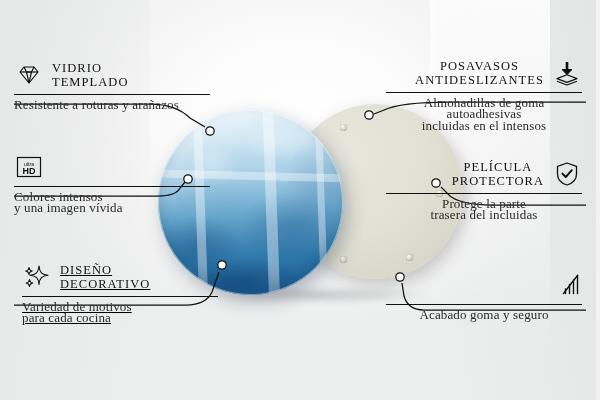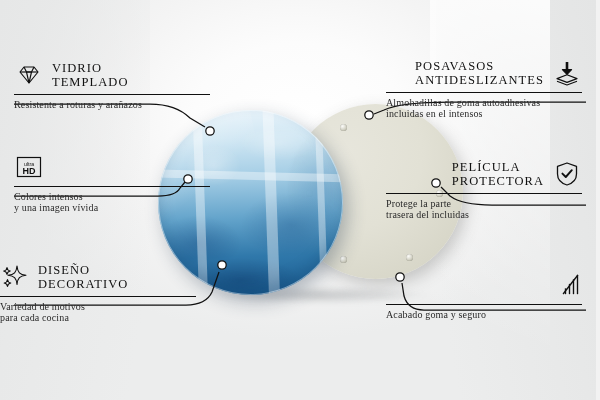--- a/index.html
+++ b/index.html
@@ -69,37 +69,37 @@
     filter:blur(2px);}
 
   
   #links{position:absolute;left:0;top:0;width:600px;height:400px;pointer-events:none;}
   #links path{fill:none;stroke:#111;stroke-width:1.25;}
   #links circle{fill:#ffffff;stroke:#111;stroke-width:1.25;}
 
   
   .feat{position:absolute;width:196px;}
   .feat.left{left:14px;text-align:left;}
-  .feat.right{right:14px;text-align:left;}
+  .feat.right{right:14px;text-align:center;}
   .head{display:flex;align-items:center;gap:8px;}
   .feat.right .head{flex-direction:row;justify-content:flex-end;}
   .ico{flex:0 0 auto;width:30px;height:30px;display:flex;align-items:center;justify-content:center;}
   .ico svg{display:block;}
   .title{
     font-size:12.5px;line-height:14.5px;letter-spacing:1.05px;
     color:#101010;text-transform:uppercase;font-weight:400;white-space:pre-line;
   }
   .rule{height:0;border-top:1.3px solid #101010;margin:4px 0 4px;}
   .desc{
-    font-size:10px;line-height:11.4px;color:#2a2a2a;white-space:pre-line;letter-spacing:.15px;
+    font-size:13px;line-height:11.4px;color:#2a2a2a;white-space:pre-line;letter-spacing:.15px;
   }
 
   #f-vidrio{left:14px;top:60px;}
   #f-impresion{left:14px;top:152px;}
-  #f-diseno{left:0;top:262px;}
+  #f-diseno{left:22px;top:262px;text-decoration:underline;}
   #f-posavasos{right:14px;top:58px;}
   #f-pelicula{right:14px;top:159px;}
   #f-bordes{right:14px;top:270px;}
 </style>
 </head>
 <body>
 
 <div id="stage">
 
   <div class="bg-beam beam-a"></div>

